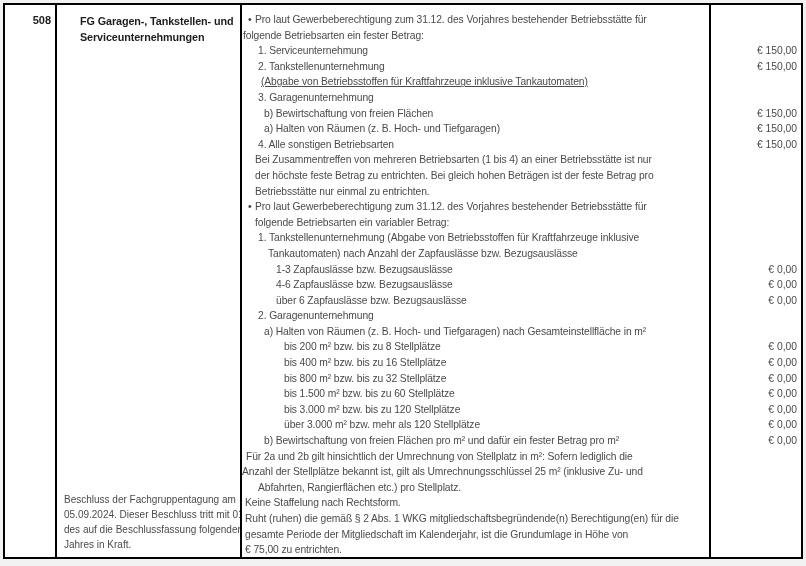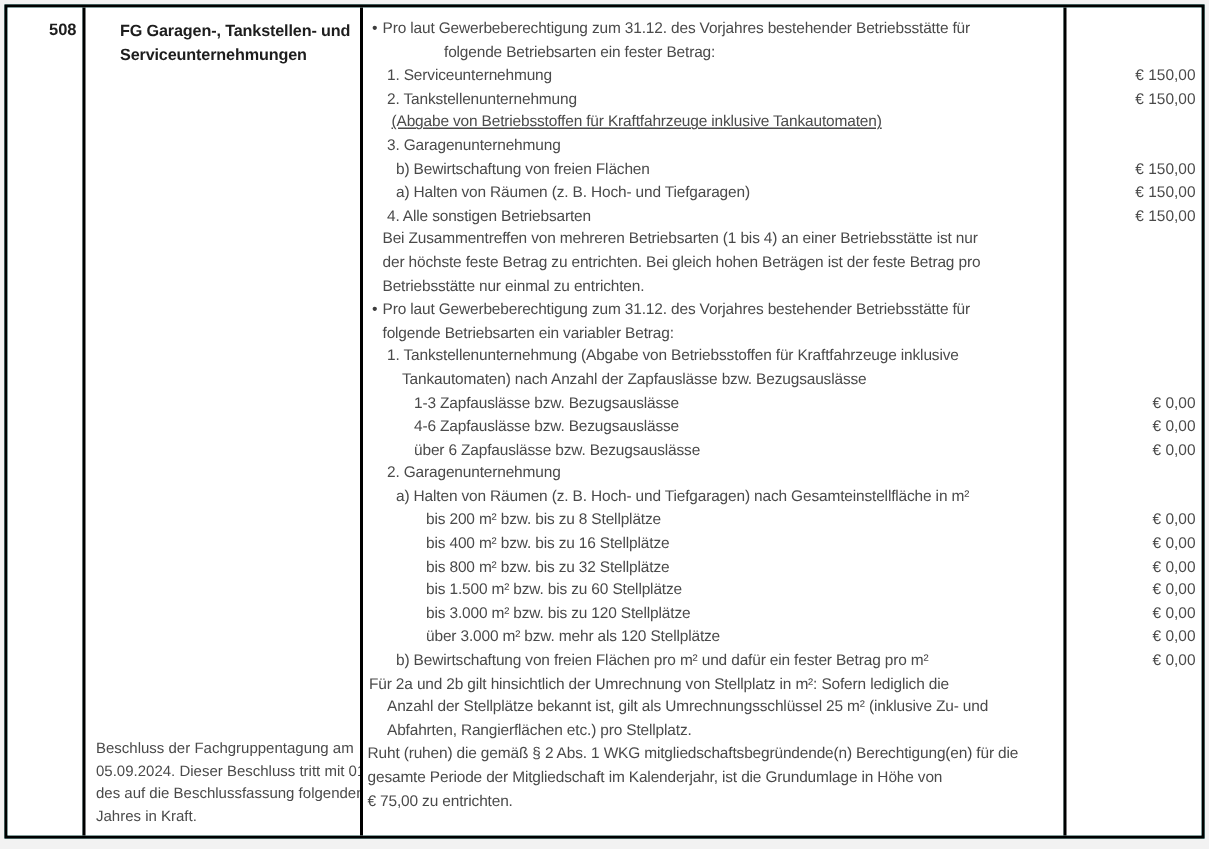--- a/index.html
+++ b/index.html
@@ -112,21 +112,21 @@
     <div class="footnote" id="footnote-lines">
         <div class="footnote-line">Beschluss der Fachgruppentagung am</div>
         <div class="footnote-line">05.09.2024. Dieser Beschluss tritt mit 01.01.</div>
         <div class="footnote-line">des auf die Beschlussfassung folgenden</div>
         <div class="footnote-line">Jahres in Kraft.</div>
       </div>
   </div>
 
   <div class="cell col-content" id="fee-lines">
       <div class="line" style="padding-left: 13px;"><span class="bullet">•</span><span>Pro laut Gewerbeberechtigung zum 31.12. des Vorjahres bestehender Betriebsstätte für</span></div>
-      <div class="line" style="padding-left: 16px; margin-left: 38px;"><span>folgende Betriebsarten ein fester Betrag:</span></div>
+      <div class="line" style="padding-left: 1px;"><span>folgende Betriebsarten ein fester Betrag:</span></div>
       <div class="line" style="padding-left: 16px;"><span>1. Serviceunternehmung</span></div>
       <div class="line" style="padding-left: 16px;"><span>2. Tankstellenunternehmung</span></div>
       <div class="line" style="padding-left: 19px; text-decoration: underline;"><span>(Abgabe von Betriebsstoffen für Kraftfahrzeuge inklusive Tankautomaten)</span></div>
       <div class="line" style="padding-left: 16px;"><span>3. Garagenunternehmung</span></div>
       <div class="line" style="padding-left: 22px;"><span>b) Bewirtschaftung von freien Flächen</span></div>
       <div class="line" style="padding-left: 22px;"><span>a) Halten von Räumen (z. B. Hoch- und Tiefgaragen)</span></div>
       <div class="line" style="padding-left: 16px;"><span>4. Alle sonstigen Betriebsarten</span></div>
       <div class="line" style="padding-left: 13px;"><span>Bei Zusammentreffen von mehreren Betriebsarten (1 bis 4) an einer Betriebsstätte ist nur</span></div>
       <div class="line" style="padding-left: 13px;"><span>der höchste feste Betrag zu entrichten. Bei gleich hohen Beträgen ist der feste Betrag pro</span></div>
       <div class="line" style="padding-left: 13px;"><span>Betriebsstätte nur einmal zu entrichten.</span></div>
@@ -140,22 +140,23 @@
       <div class="line" style="padding-left: 16px;"><span>2. Garagenunternehmung</span></div>
       <div class="line" style="padding-left: 22px;"><span>a) Halten von Räumen (z. B. Hoch- und Tiefgaragen) nach Gesamteinstellfläche in m²</span></div>
       <div class="line" style="padding-left: 42px;"><span>bis 200 m² bzw. bis zu 8 Stellplätze</span></div>
       <div class="line" style="padding-left: 42px;"><span>bis 400 m² bzw. bis zu 16 Stellplätze</span></div>
       <div class="line" style="padding-left: 42px;"><span>bis 800 m² bzw. bis zu 32 Stellplätze</span></div>
       <div class="line" style="padding-left: 42px;"><span>bis 1.500 m² bzw. bis zu 60 Stellplätze</span></div>
       <div class="line" style="padding-left: 42px;"><span>bis 3.000 m² bzw. bis zu 120 Stellplätze</span></div>
       <div class="line" style="padding-left: 42px;"><span>über 3.000 m² bzw. mehr als 120 Stellplätze</span></div>
       <div class="line" style="padding-left: 22px;"><span>b) Bewirtschaftung von freien Flächen pro m² und dafür ein fester Betrag pro m²</span></div>
       <div class="line" style="padding-left: 4px;"><span>Für 2a und 2b gilt hinsichtlich der Umrechnung von Stellplatz in m²: Sofern lediglich die</span></div>
-      <div class="line" style="padding-left: 16px;"><span>Anzahl der Stellplätze bekannt ist, gilt als Umrechnungsschlüssel 25 m² (inklusive Zu- und</span></div>
+      <div class="line" style=""><span>Anzahl der Stellplätze bekannt ist, gilt als Umrechnungsschlüssel 25 m² (inklusive Zu- und</span></div>
       <div class="line" style="padding-left: 16px;"><span>Abfahrten, Rangierflächen etc.) pro Stellplatz.</span></div>
+      <div class="line" style="padding-left: 3px;"><span>Keine Staffelung nach Rechtsform.</span></div>
       <div class="line" style="padding-left: 3px;"><span>Ruht (ruhen) die gemäß § 2 Abs. 1 WKG mitgliedschaftsbegründende(n) Berechtigung(en) für die</span></div>
       <div class="line" style="padding-left: 3px;"><span>gesamte Periode der Mitgliedschaft im Kalenderjahr, ist die Grundumlage in Höhe von</span></div>
       <div class="line" style="padding-left: 3px;"><span>€ 75,00 zu entrichten.</span></div>
     </div>
 
   <div class="cell col-amounts" id="amount-lines">
       <div class="amount"></div>
       <div class="amount"></div>
       <div class="amount">€ 150,00</div>
       <div class="amount">€ 150,00</div>

